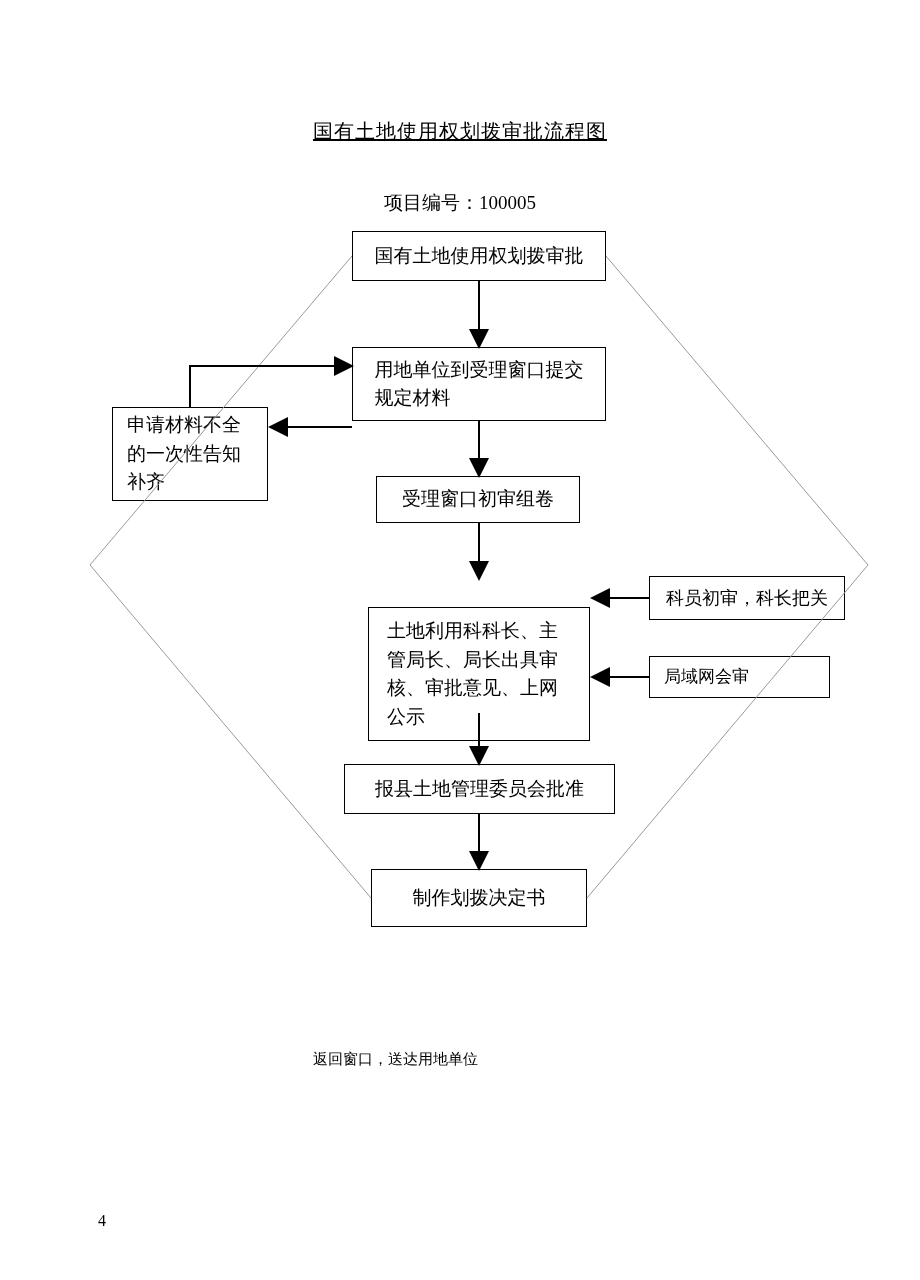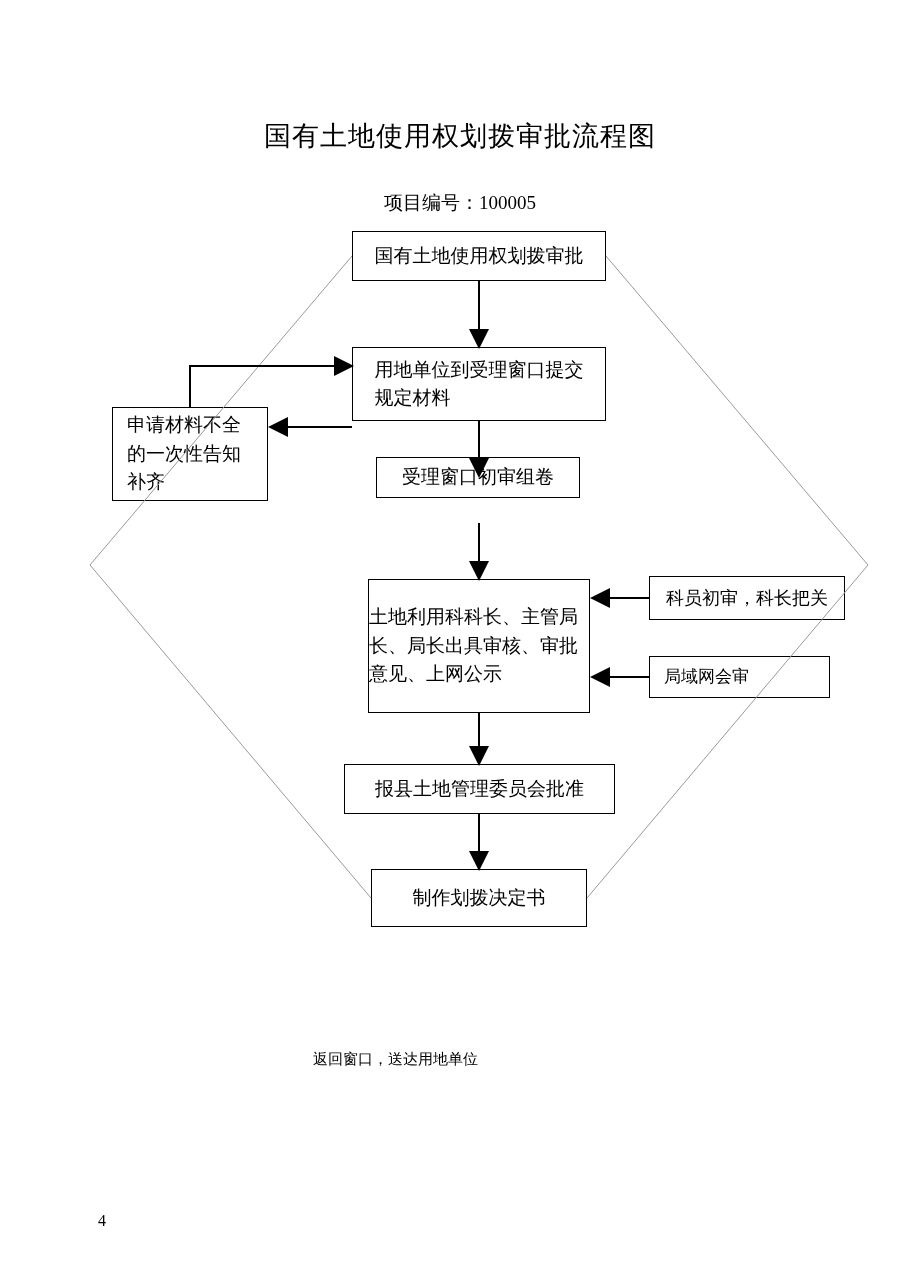--- a/index.html
+++ b/index.html
@@ -14,23 +14,24 @@
     .page {
       position: relative;
       width: 100%;
       height: 100%;
     }
     .title {
       position: absolute;
       top: 118px;
       left: 0; right: 0;
       text-align: center;
-      font-size: 27px;
+      font-size: 20px;
       font-weight: 400;
       letter-spacing: 1px;
+      text-decoration: underline;
     }
     .subtitle {
       position: absolute;
       top: 190px;
       left: 0; right: 0;
       text-align: center;
       font-size: 19px;
     }
     .box {
       position: absolute;
@@ -76,25 +77,25 @@
 
   <div class="box" style="left:352px; top:231px; width:254px; height:50px;">
     <span>国有土地使用权划拨审批</span>
   </div>
 
   <div class="box" style="left:352px; top:347px; width:254px; height:74px;">
     <span style="white-space:pre-line;">用地单位到受理窗口提交
 规定材料</span>
   </div>
 
-  <div class="box" style="left:376px; top:457px; width:204px; height:41px;">
+  <div class="box" style="left:376px; top:476px; width:204px; height:47px;">
     <span>受理窗口初审组卷</span>
   </div>
 
-  <div class="box" style="left:368px; top:579px; width:222px; height:134px; text-align:left; justify-content:flex-start; padding:12px 0;">
+  <div class="box" style="left:368px; top:607px; width:222px; height:134px; text-align:left; justify-content:flex-start; padding:12px 18px;">
     <span>土地利用科科长、主管局长、局长出具审核、审批意见、上网公示</span>
   </div>
 
   <div class="box" style="left:344px; top:764px; width:271px; height:50px;">
     <span>报县土地管理委员会批准</span>
   </div>
 
   <div class="box" style="left:371px; top:869px; width:216px; height:58px;">
     <span>制作划拨决定书</span>
   </div>

